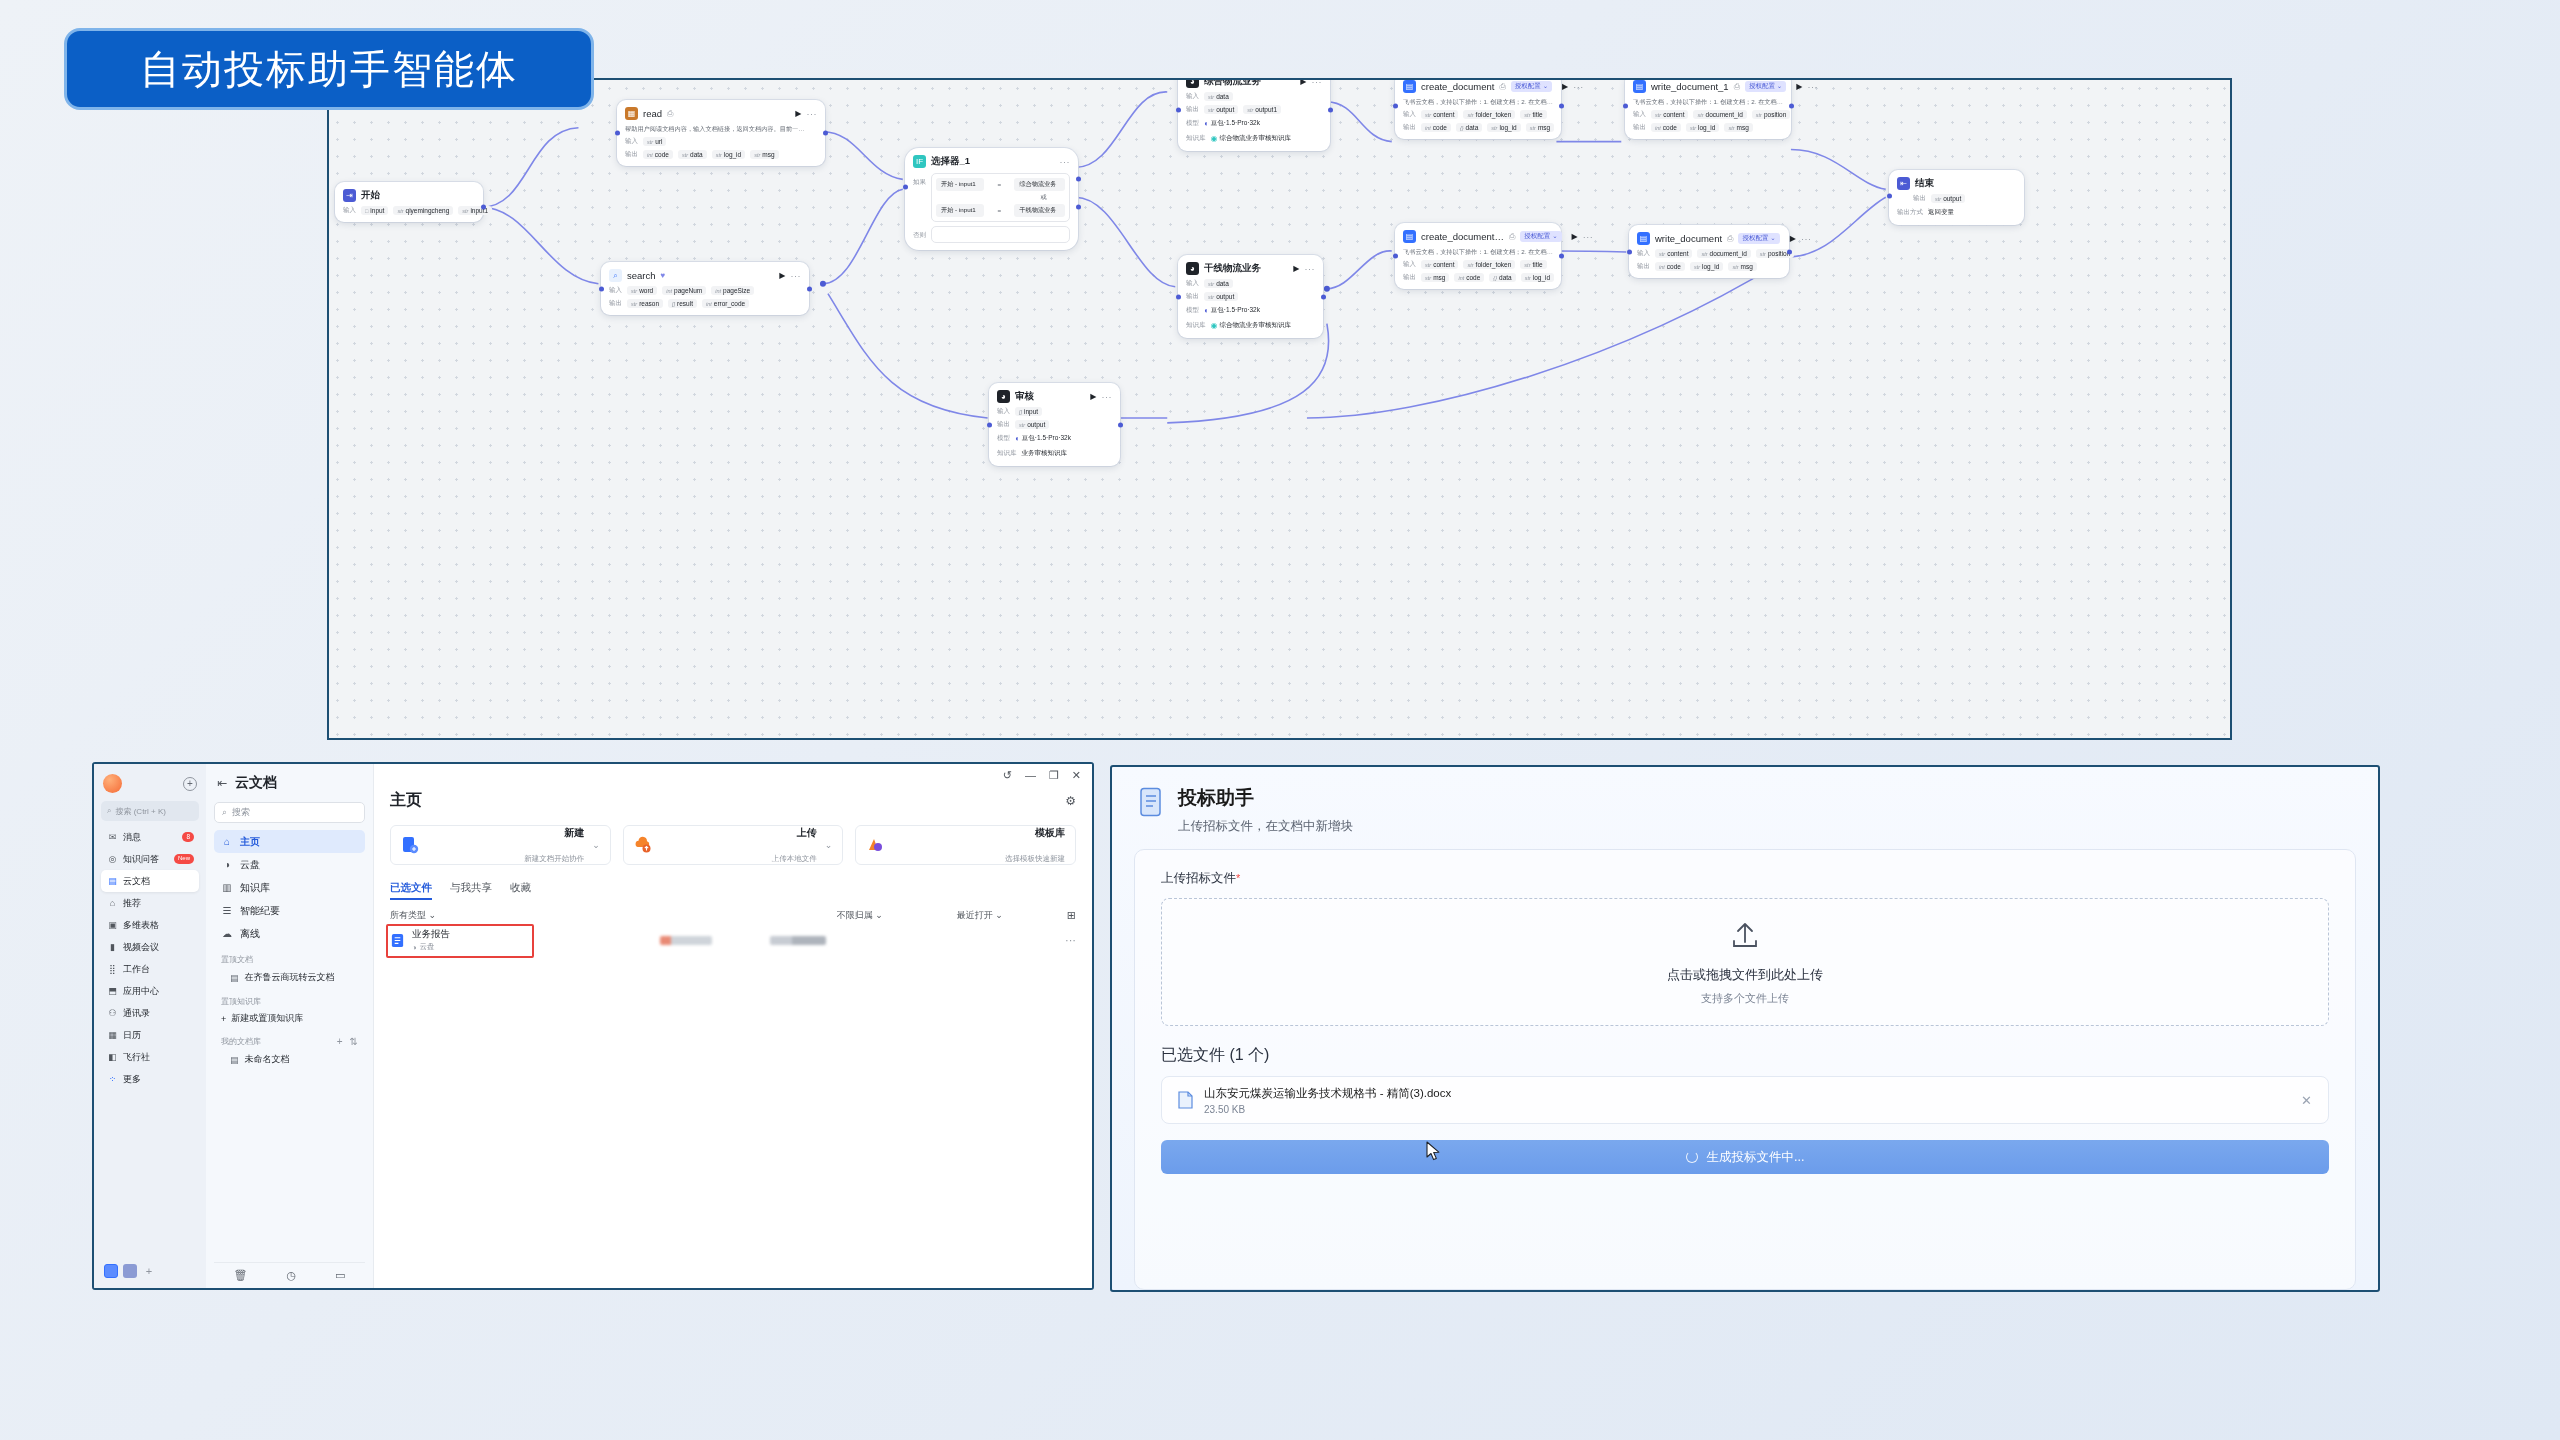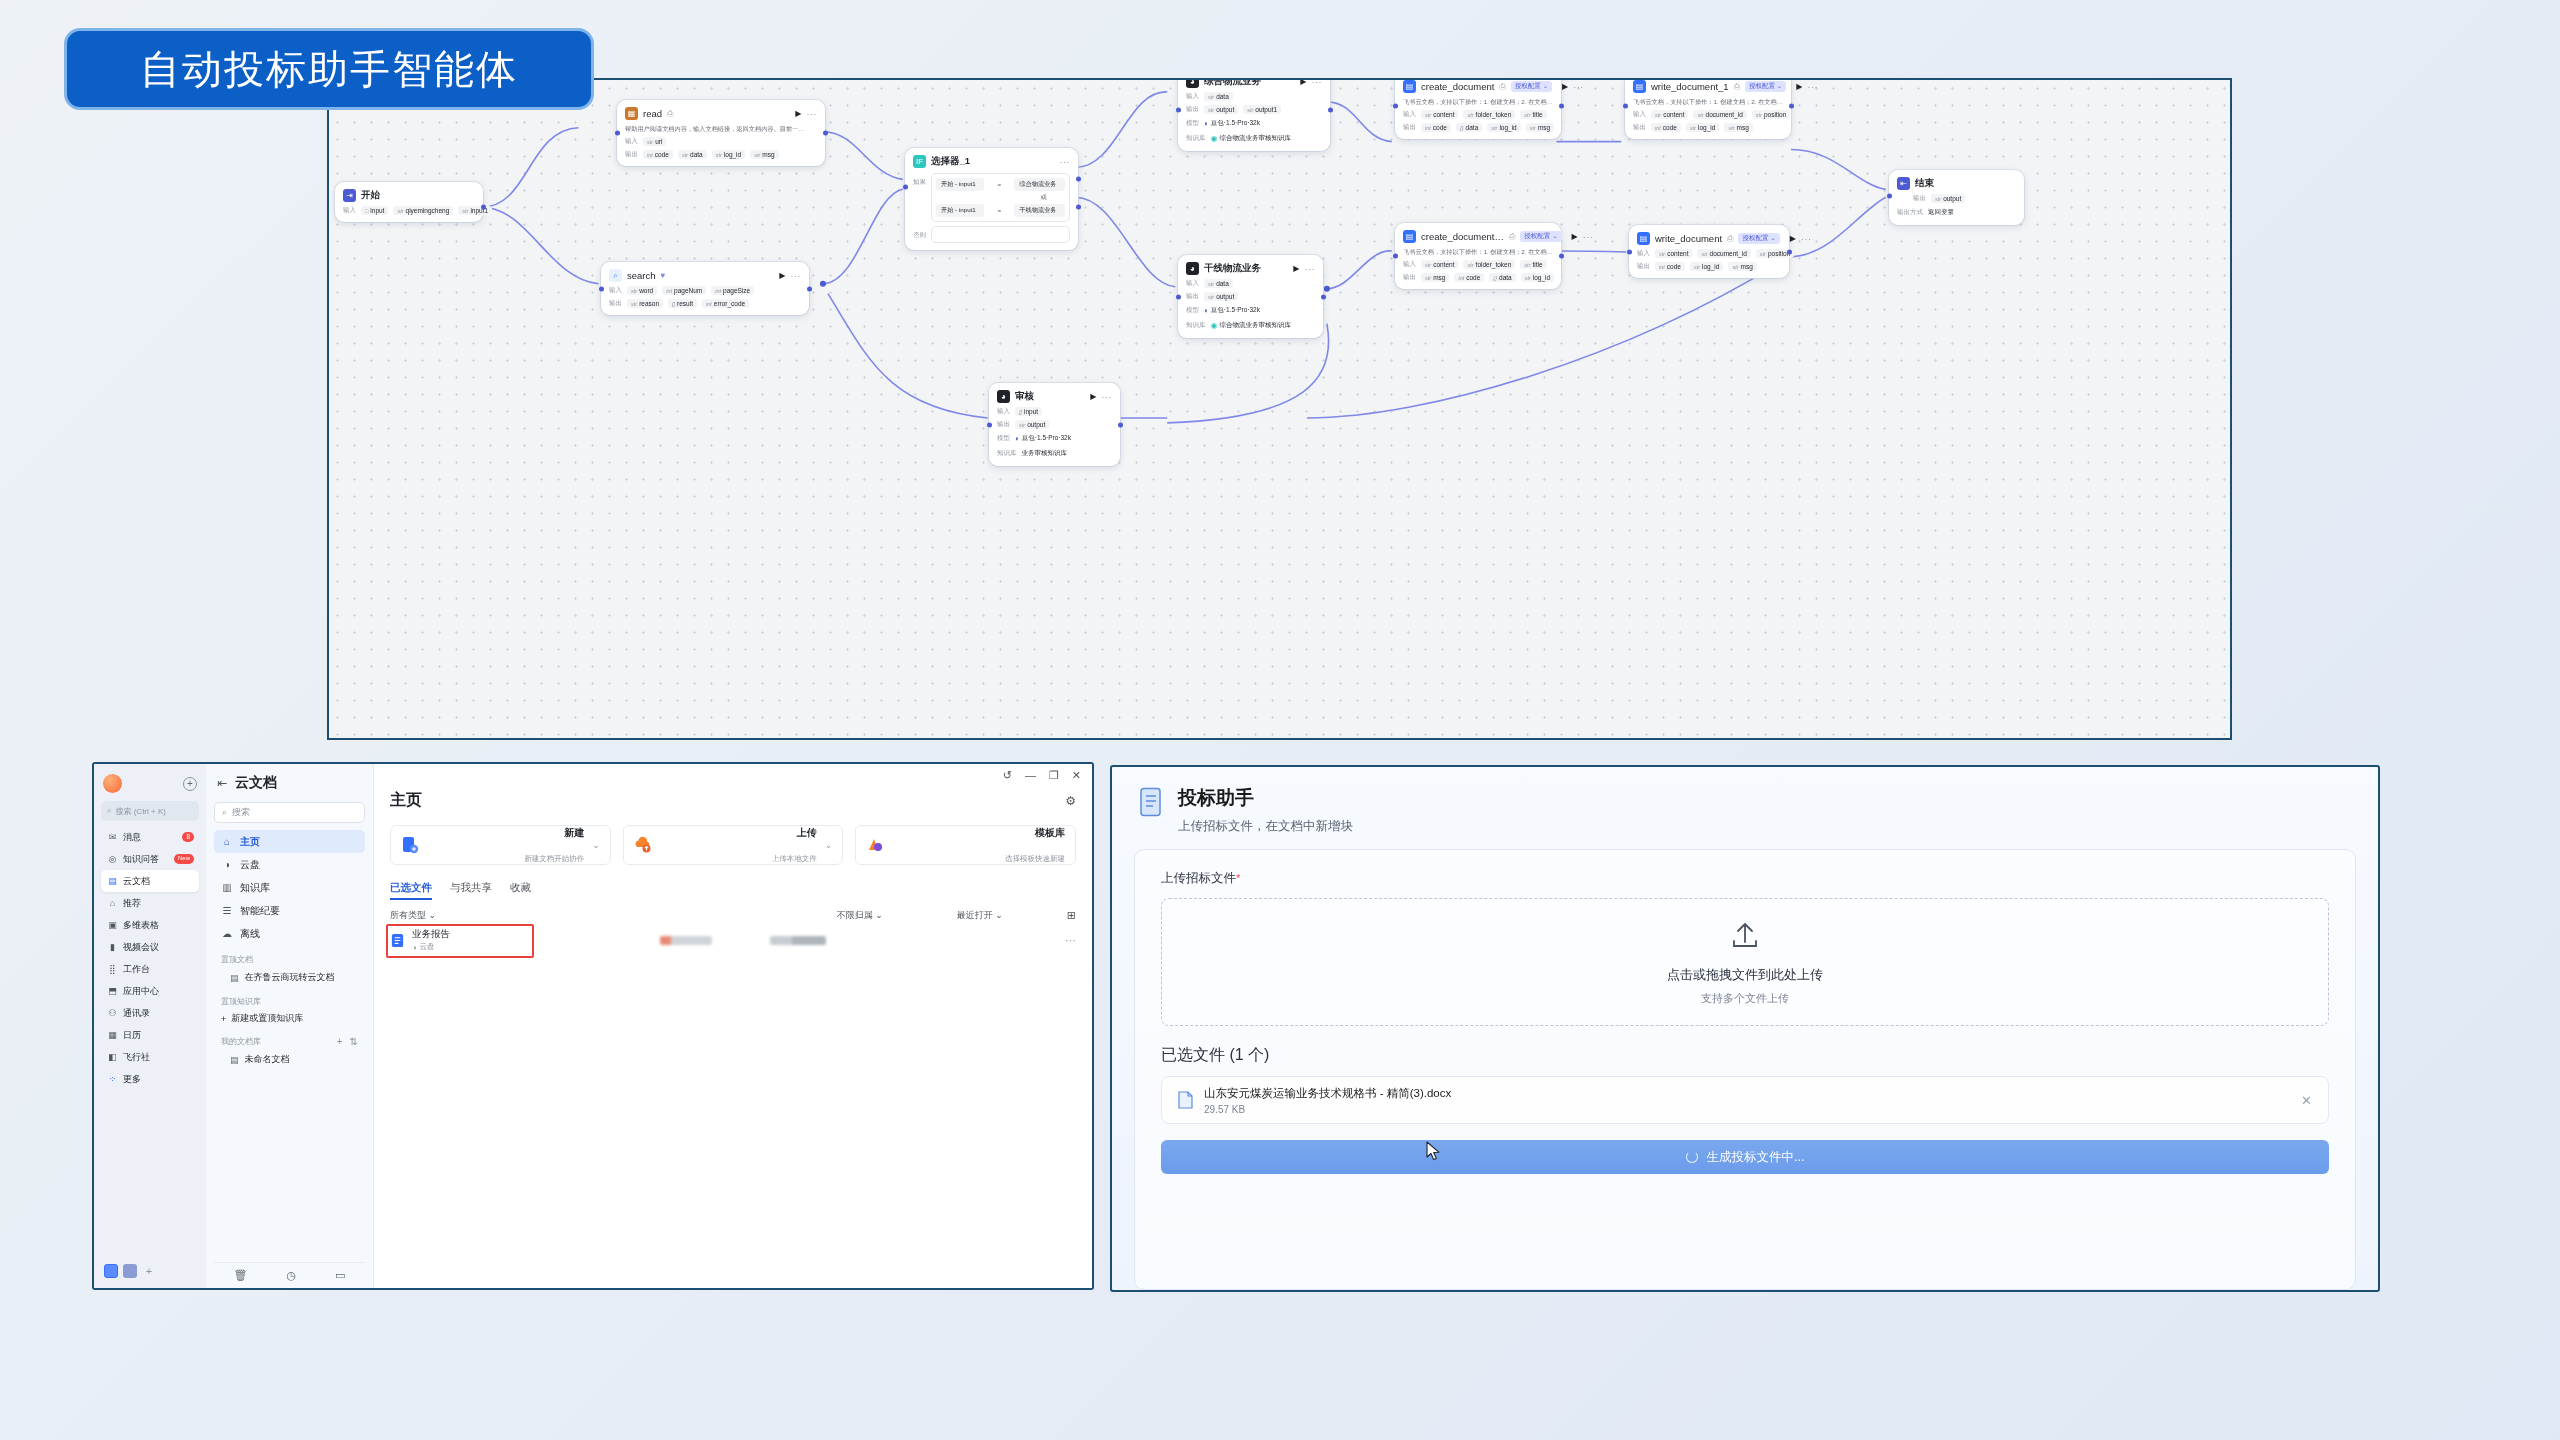--- a/index.html
+++ b/index.html
@@ -395,21 +395,21 @@
         </span>
       <span class="chip">
           <i class="t">int</i>
           <span>error_code</span>
         </span>
     </div>
     <span class="dot-l"></span>
     <span class="dot-r"></span>
   </div>
 
-  <div class="node" style="left:576px; top:68px; width:173px;">
+  <div class="node" style="left:576px; top:68px; width:173px;border-radius:14px;">
     <div class="node-head">
       <span class="n-ico" style="background:#2fc6c0;">IF</span>
       <span class="n-title">选择器_1</span>
       <span class="n-spacer"></span>
       <span class="n-dots">···</span>
     </div>
     <div class="sel-body">
       <span class="n-lab" style="padding-top:5px;">如果</span>
       <div class="sel-box">
         <div class="sel-cond">
@@ -1011,21 +1011,21 @@
 
     <div class="bid-sel-label">已选文件 (1 个)</div>
 
     <div class="bid-file">
       <svg class="fi" viewBox="0 0 15 18">
         <path d="M1 1h9l4 4v12H1z" fill="#eaf2fd" stroke="#5b8cdf" stroke-width="1.2"></path>
         <path d="M10 1v4h4" fill="none" stroke="#5b8cdf" stroke-width="1.2"></path>
       </svg>
       <div>
         <div class="fn">山东安元煤炭运输业务技术规格书 - 精简(3).docx</div>
-        <div class="fs">29.57 KB</div>
+        <div class="fs">23.50 KB</div>
       </div>
       <span class="fx">✕</span>
     </div>
 
     <div class="bid-btn">
       <svg class="cursor" width="15" height="21" viewBox="0 0 15 21">
         <path d="M1 1 L1 16 L5 12.5 L7.6 18.6 L10.3 17.4 L7.7 11.5 L12.8 11.2 Z" fill="#ffffff" stroke="#1f2329" stroke-width="1.1" stroke-linejoin="round"></path>
       </svg>
       <span class="spin"></span>
       <span>生成投标文件中...</span>

